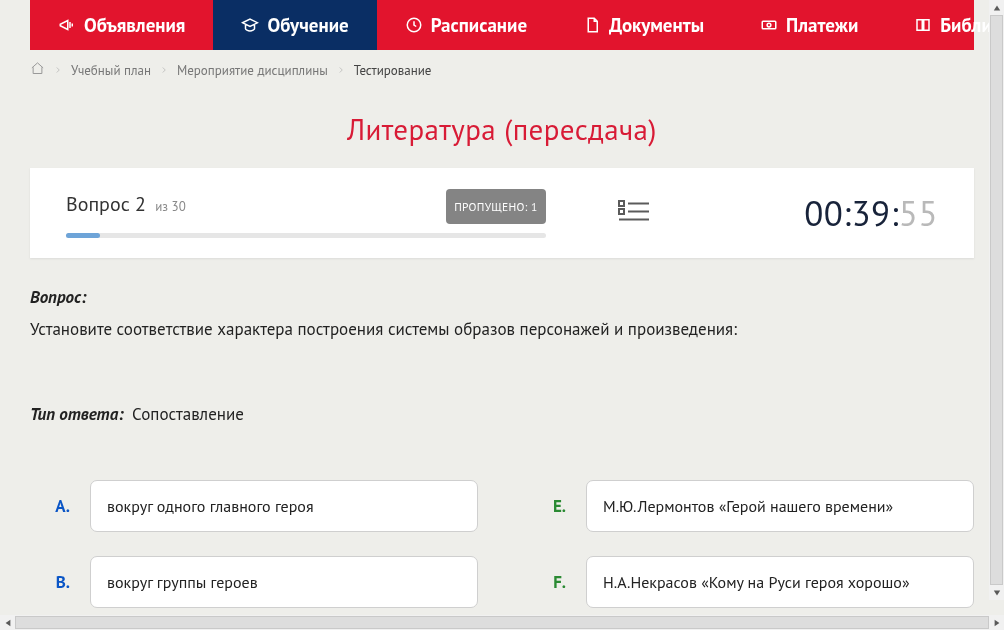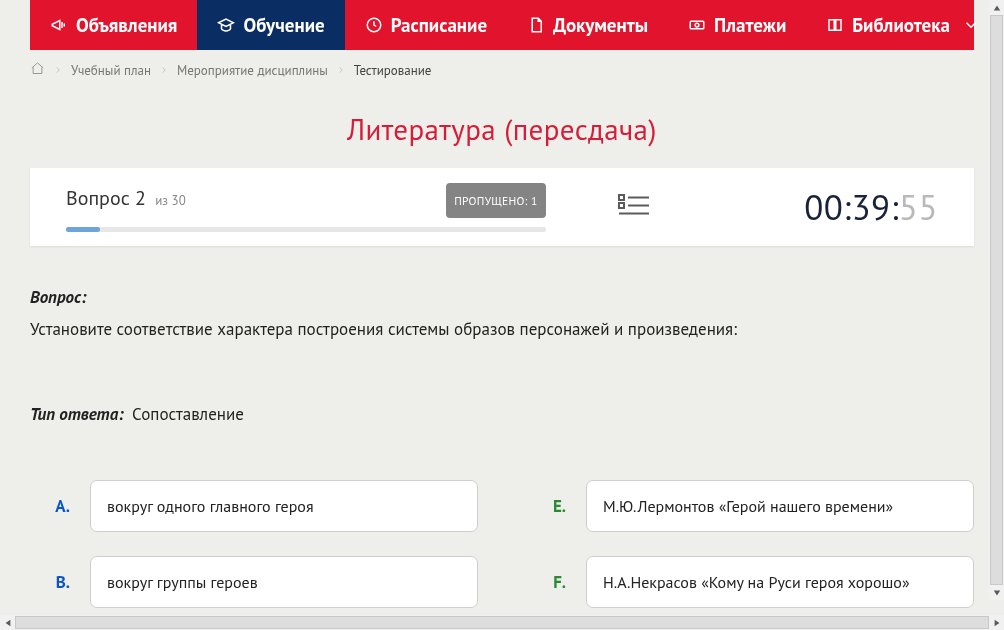--- a/index.html
+++ b/index.html
@@ -1,33 +1,33 @@
 <!DOCTYPE html>
 <html><head>
 <meta charset="utf-8">
 <style>
   * { box-sizing: border-box; margin: 0; padding: 0; }
   html, body { width: 1004px; height: 630px; overflow: hidden; font-family: "PT Sans", "Segoe UI", Arial, sans-serif; background: #eeeeea; }
   .viewport { width: 1004px; height: 615px; overflow: hidden; position: relative; background: #eeeeea; }
   
   .topnav { position: absolute; left: 30px; right: 30px; top: 0; height: 50px; background: #e2142d; display: flex; align-items: stretch; }
-  .topnav .item { display: flex; align-items: center; gap: 8px; padding: 0 20px; color: #fff; font-weight: 600; font-size: 19px; cursor: pointer; }
+  .topnav .item { display: flex; align-items: center; gap: 8px; padding: 0 28px; color: #fff; font-weight: 600; font-size: 19px; cursor: pointer; }
   .topnav .item.active { background: #0a2e64; }
   .topnav .item svg { width: 18px; height: 18px; fill: none; stroke: #fff; stroke-width: 2; }
   .topnav .chev { margin-left: 4px; }
   
   .crumbs { position: absolute; left: 30px; right: 30px; top: 50px; height: 40px; display: flex; align-items: center; gap: 8px; color: #777; font-size: 13px; }
   .crumbs a { color: #777; text-decoration: none; cursor: pointer; }
   .crumbs .sep svg { width: 10px; height: 10px; stroke: #bbb; fill: none; stroke-width: 2; }
   .crumbs .home svg { width: 15px; height: 15px; stroke: #999; fill: none; stroke-width: 1.6; }
   .crumbs .current { color: #444; }
   
   .title { position: absolute; left: 30px; right: 30px; top: 110px; text-align: center; color: #d81b36; font-weight: 400; font-size: 29px; letter-spacing: .4px; }
   
-  .card { position: absolute; left: 30px; right: 30px; top: 168px; height: 78px; background: #fff; box-shadow: 0 1px 2px rgba(0,0,0,.08); display: flex; align-items: center; }
+  .card { position: absolute; left: 30px; right: 30px; top: 168px; height: 90px; background: #fff; box-shadow: 0 1px 2px rgba(0,0,0,.08); display: flex; align-items: center; }
   .card .left { flex: 0 0 58%; padding: 0 32px 0 36px; }
   .card .qline { display: flex; align-items: baseline; justify-content: space-between; }
   .qtitle { font-size: 20px; color: #333; }
   .qtitle .sub { font-size: 13px; color: #888; font-weight: 400; margin-left: 4px; }
   .badge { background: #848484; color: #fff; font-size: 11.5px; padding: 10px 8px; border-radius: 4px; letter-spacing: .3px; }
   .progress { margin-top: 9px; height: 5px; width: 100%; background: #e6e6e6; border-radius: 3px; position: relative; }
   .progress .fill { position: absolute; left: 0; top: 0; bottom: 0; background: #6ea4d8; border-radius: 3px; }
   .card .mid { flex: 0 0 12%; display: flex; justify-content: center; }
   .listicon svg { width: 32px; height: 28px; stroke: #5b5b5b; fill: none; stroke-width: 2; }
   .card .right { flex: 1; text-align: right; padding-right: 36px; font-size: 35px; color: #18233a; font-weight: 400; letter-spacing: .5px; }

